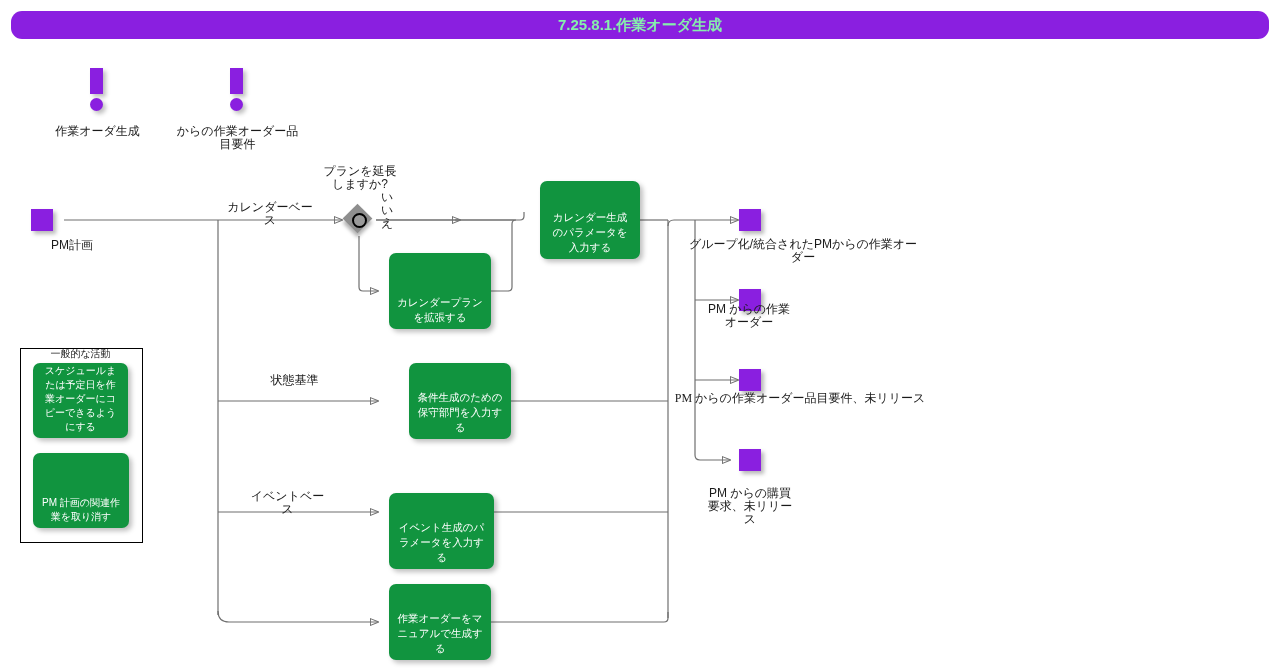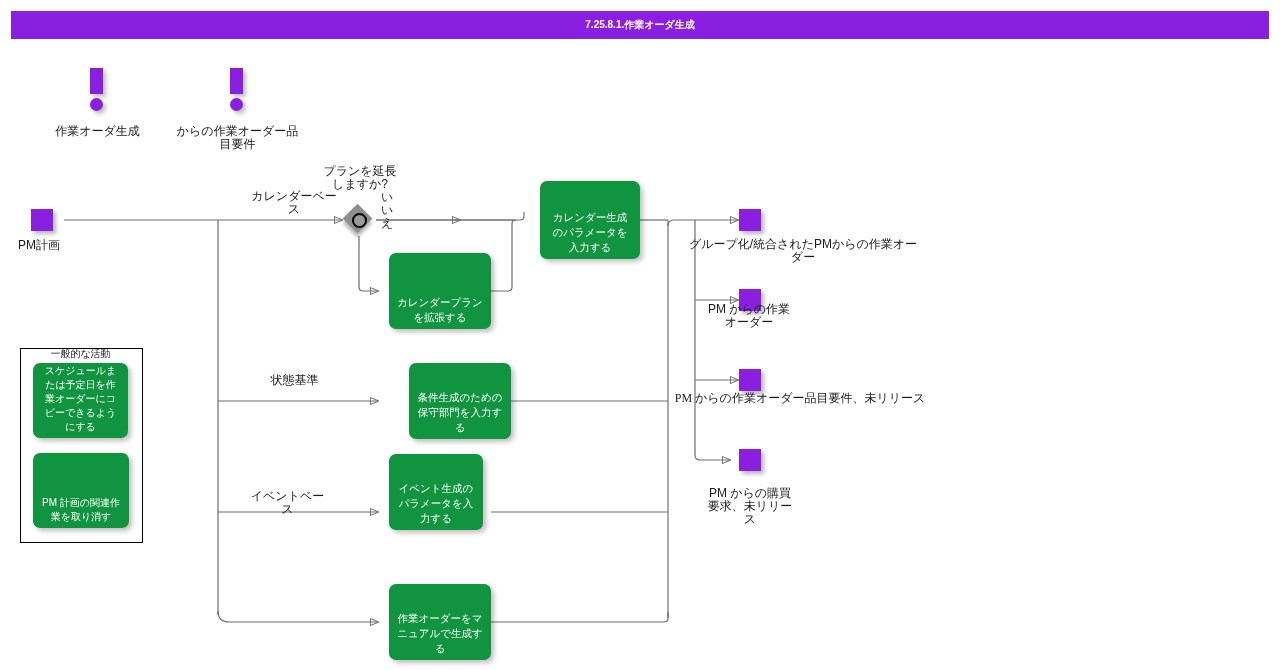--- a/index.html
+++ b/index.html
@@ -16,27 +16,28 @@
   }
 
   
   #title-bar {
     position: absolute;
     left: 11px;
     top: 11px;
     width: 1258px;
     height: 28px;
     background: #8a1fe0;
-    color: #ffffff;
-    font-size: 10px;
+    color: #86efac;
+    font-size: 15px;
     font-weight: bold;
     display: flex;
     align-items: center;
     justify-content: center;
     letter-spacing: 0px;
+    border-radius: 11px;
   }
 
   
   .node {
     position: absolute;
     box-sizing: border-box;
   }
 
   
   .event-sq {
@@ -119,20 +120,21 @@
   
   .label {
     position: absolute;
     font-size: 12px;
     line-height: 13px;
     color: #1a1a1a;
     text-align: center;
   }
   .label-left {
     text-align: left;
+    margin-left: 33px;
   }
 
   
   #common-group {
     position: absolute;
     left: 20px;
     top: 348px;
     width: 121px;
     height: 193px;
     border: 1.4px solid #000000;
@@ -217,21 +219,21 @@
 
 <div class="bang" style="left:217px; top:68px;">
   <div class="bar"></div>
   <div class="dot"></div>
 </div>
 <div class="label" style="left:175px; top:125px; width:125px;">からの作業オーダー品目要件</div>
 
 <div class="node event-sq" style="left:31px; top:209px;"></div>
 <div class="label label-left" style="left:18px; top:239px; width:90px; text-align:left;">PM計画</div>
 
-<div class="label" style="left:225px; top:190px; width:90px;margin-left:24px;">カレンダーベース</div>
+<div class="label" style="left:225px; top:201px; width:90px;">カレンダーベース</div>
 <div class="label" style="left:252px; top:374px; width:85px;">状態基準</div>
 <div class="label" style="left:245px; top:490px; width:85px;">イベントベース</div>
 
 <div class="label" style="left:318px; top:165px; width:84px;">プランを延長しますか?</div>
 <div class="gateway" style="left:344px; top:205px;">
   <div class="dia"></div>
   <div class="ring"></div>
 </div>
 <div class="label" style="left:381px; top:191px; width:12px; line-height:13px;">いいえ</div>
 
@@ -240,21 +242,21 @@
 </div>
 
 <div class="node task" style="left:540px; top:181px; width:100px; height:78px;">
   <span>カレンダー生成のパラメータを入力する</span>
 </div>
 
 <div class="node task" style="left:389px; top:363px; width:102px; height:76px;margin-left:20px;">
   <span>条件生成のための保守部門を入力する</span>
 </div>
 
-<div class="node task" style="left:389px; top:454px; width:94px; height:76px;">
+<div class="node task" style="left:389px; top:493px; width:105px; height:76px;">
   <span>イベント生成のパラメータを入力する</span>
 </div>
 
 <div class="node task" style="left:389px; top:584px; width:102px; height:76px;">
   <span>作業オーダーをマニュアルで生成する</span>
 </div>
 
 <div class="node event-sq" style="left:739px; top:209px;"></div>
 <div class="label" style="left:688px; top:238px; width:230px;">グループ化/統合されたPMからの作業オーダー</div>
 

